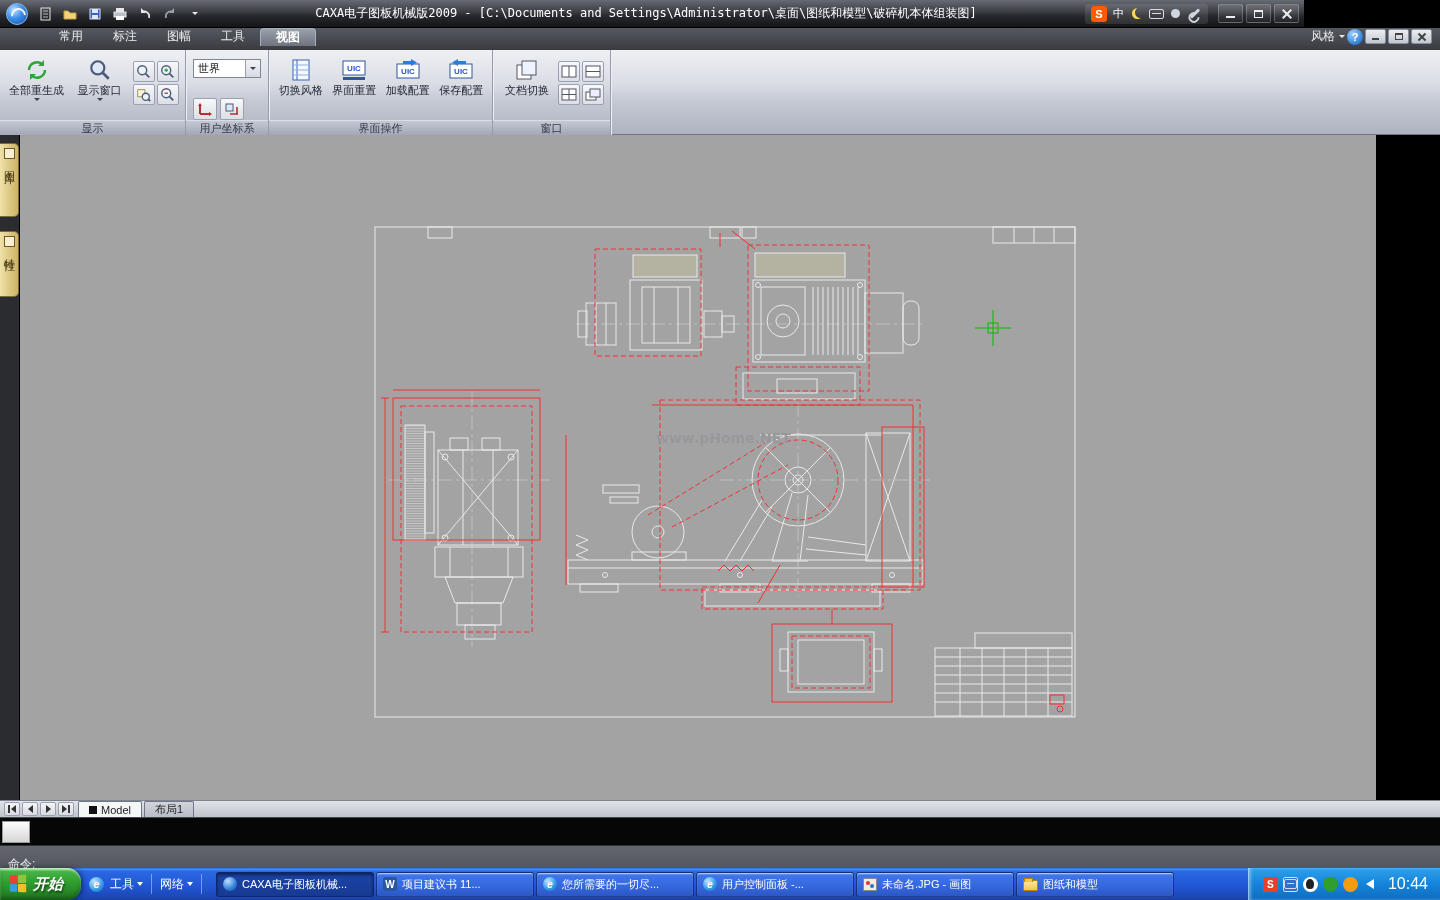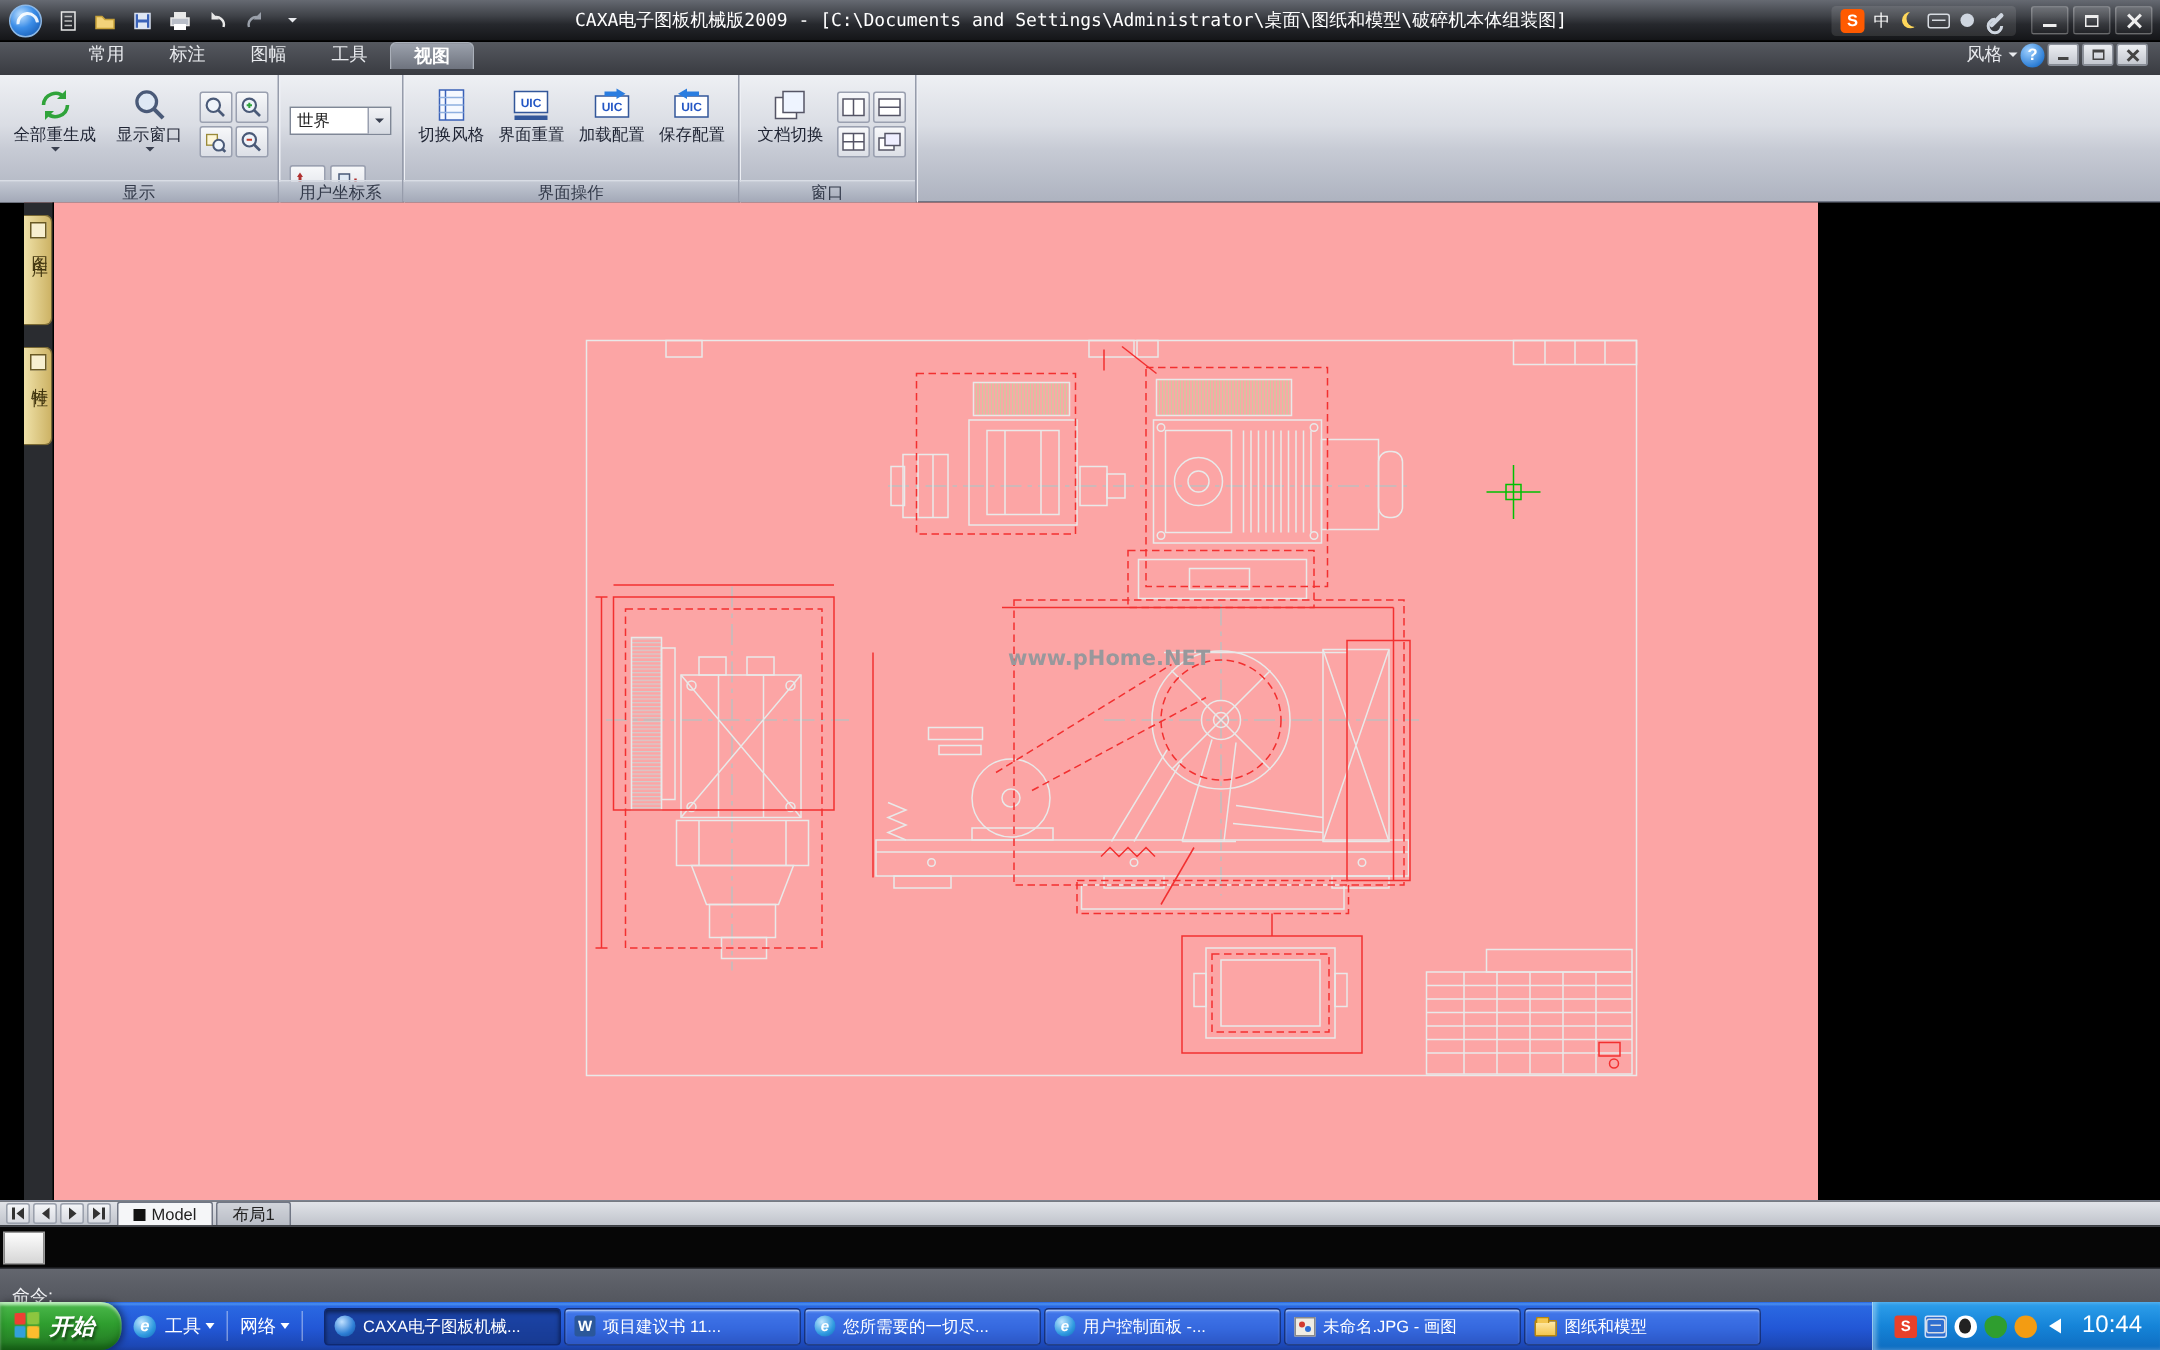--- a/index.html
+++ b/index.html
@@ -1,20 +1,20 @@
 <!DOCTYPE html>
 <html><head>
 <meta charset="utf-8">
 <style>
   *{margin:0;padding:0;box-sizing:border-box}
   html,body{width:1440px;height:900px}
   body{position:relative;background:#000;font-family:"Liberation Sans",sans-serif;overflow:hidden;color:#111}
 
   
-  .titlebar{position:absolute;left:0;top:0;width:1440px;height:28px;display:flex;align-items:center;color:#fff;
+  .titlebar{position:absolute;left:0;top:0;width:1304px;height:28px;display:flex;align-items:center;color:#fff;
     background:linear-gradient(#666a72 0%,#3e4147 40%,#26282d 60%,#141518 100%);border-bottom:1px solid #000}
   .app-logo{width:22px;height:22px;margin:0 5px 0 6px;border-radius:50%;flex:none;position:relative;
     background:radial-gradient(circle at 35% 30%,#c2e2ff 0%,#3c8ee8 45%,#0d4fa8 100%);border:1px solid #8db8e6}
   .app-logo::after{content:"";position:absolute;left:4px;top:4px;width:11px;height:11px;border-radius:50%;
     border:2px solid rgba(255,255,255,.9);border-right-color:transparent;border-bottom-color:transparent;transform:rotate(40deg)}
   .qat{display:flex;align-items:center;gap:1px}
   .tbtn{width:24px;height:20px;display:flex;align-items:center;justify-content:center;border-radius:2px}
   .caret-down{width:0;height:0;border-left:4px solid transparent;border-right:4px solid transparent;border-top:4px solid #e8eaee}
   .caret-sm{border-left-width:3px;border-right-width:3px;border-top-width:3px}
   .c-dark{border-top-color:#3a4050}
@@ -59,27 +59,27 @@
   .rgroup{position:relative;height:85px;border-right:1px solid #969cab;box-shadow:1px 0 0 #eef0f5;padding:5px 6px 17px 7px;display:flex;align-items:flex-start;gap:4px}
   .rgroup-label{position:absolute;left:0;right:0;bottom:0;height:15px;font-size:11px;color:#333a4a;display:flex;align-items:center;justify-content:center;
     background:linear-gradient(#c3c8d3,#a2a8b7);border-top:1px solid #d9dde5}
   .g-display{width:186px}.g-ucs{width:83px}.g-ui{width:224px}.g-win{width:118px}
   .bigbtn{width:60px;height:60px;display:flex;flex-direction:column;align-items:center;gap:2px;padding-top:3px;font-size:11px;color:#1f2433;border-radius:3px}
   .g-ui .bigbtn{width:51px}
   .bigbtn .lbl{line-height:12px;text-align:center;white-space:nowrap}
   .icon24{width:26px;height:24px;display:flex;align-items:flex-end;justify-content:center}
   .smallgrid{display:grid;grid-template-columns:22px 22px;grid-auto-rows:21px;gap:2px;margin-top:6px}
   .sbtn{border:1px solid #9aa0b0;border-radius:2px;background:linear-gradient(#f7f8fa,#dcdfe6);display:flex;align-items:center;justify-content:center}
-  .ucs-col{display:flex;flex-direction:column;gap:20px;margin-top:16px}
+  .ucs-col{display:flex;flex-direction:column;gap:20px;margin-top:4px}
   .ucs-select{width:68px;height:19px;background:#fff;border:1px solid #7f8796;display:flex;align-items:center;font-size:11px;color:#222;padding-left:4px}
   .selcaret{margin-left:auto;width:15px;height:17px;background:linear-gradient(#f2f3f6,#d6dae2);border-left:1px solid #9aa0b0;display:flex;align-items:center;justify-content:center}
   .ucs-btnrow{display:flex;gap:3px}
 
   
-  .main{position:absolute;top:135px;left:16px;width:1196px;height:665px;background:#fca5a5}
+  .main{position:absolute;top:135px;left:0;width:1376px;height:665px;background:#a3a3a3}
   .dock-strip{position:absolute;left:0;top:0;width:20px;height:665px;background:#2a2c30;border-right:1px solid #000}
   .dock-tab{position:absolute;left:0;width:19px;border:1px solid #7a6a35;border-left:none;border-radius:0 5px 5px 0;color:#41350f;
     background:linear-gradient(90deg,#efe1a8,#cdb365);display:flex;flex-direction:column;align-items:center;gap:3px;padding-top:4px;font-size:11px}
   .dicon{width:11px;height:11px;border:1px solid #6a5a25;background:#f7efd0}
   .vtext{writing-mode:vertical-rl;letter-spacing:2px}
   .canvas-svg{position:absolute;left:20px;top:0;width:1420px;height:665px;display:block}
   .w{stroke:#e9e9e9;fill:none;stroke-width:1}
   .r{stroke:#f23030;fill:none;stroke-width:1}
   .rd{stroke-dasharray:5 3}
   .cl{stroke:#bfbfbf;stroke-dasharray:14 4 3 4}

